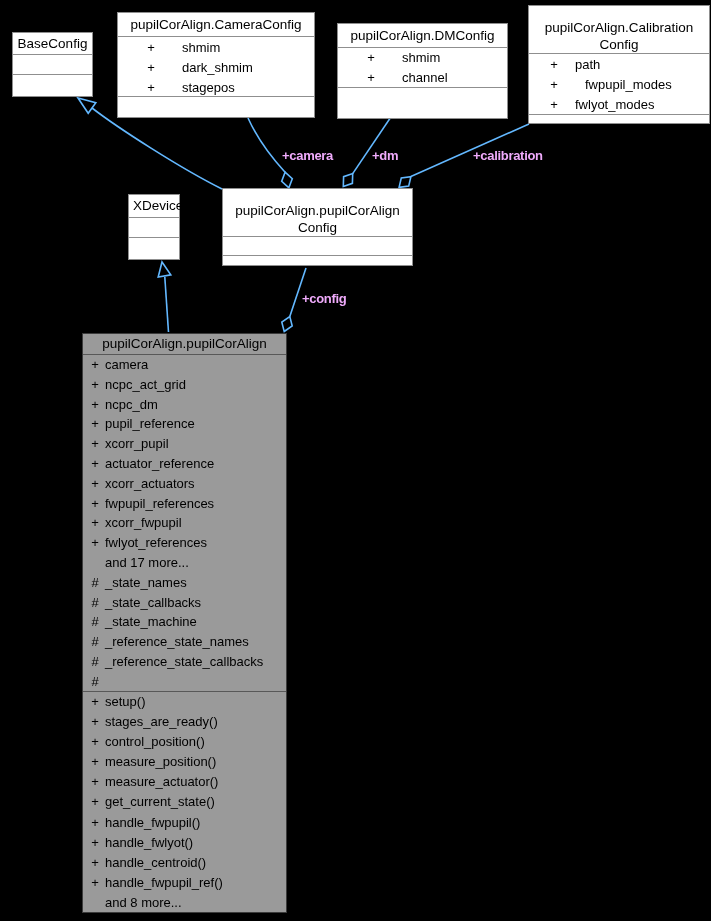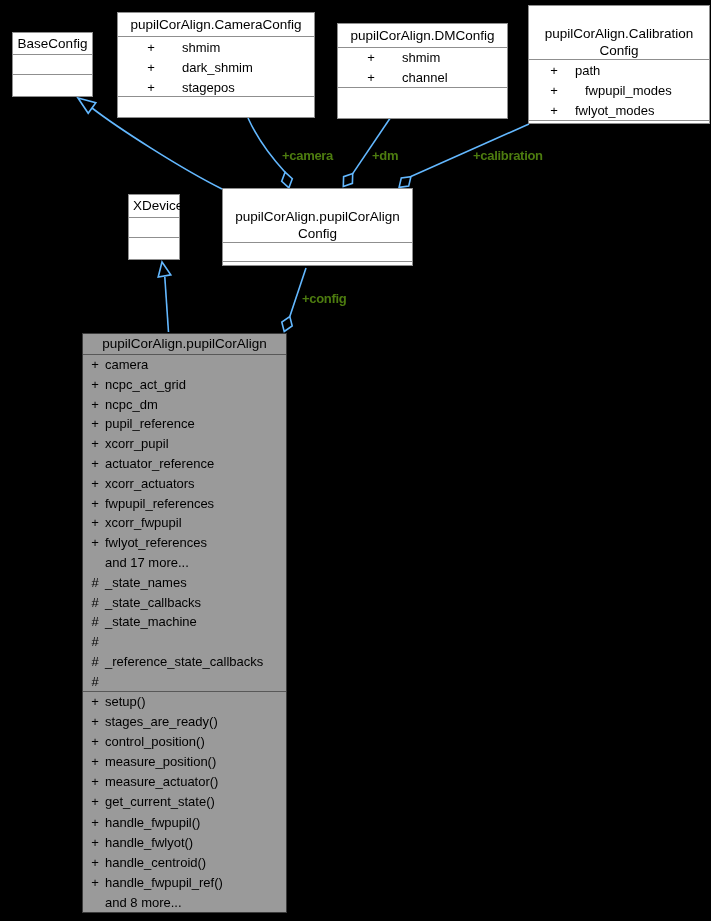--- a/index.html
+++ b/index.html
@@ -5,31 +5,31 @@
   html,body{margin:0;padding:0;background:#000;}
   *{box-sizing:border-box;}
   .canvas{
     position:relative;width:711px;height:921px;background:#000;overflow:hidden;
     font-family:"Liberation Sans","DejaVu Sans",sans-serif;
   }
   svg.edges{position:absolute;left:0;top:0;z-index:0;}
   .edge{stroke:#63b8ff;stroke-width:1.6;fill:none;}
   .head{stroke:#63b8ff;stroke-width:1.6;fill:#000;}
   .elabel{
-    position:absolute;z-index:2;color:#4d7c0f;font-size:13px;font-weight:bold;
+    position:absolute;z-index:2;color:#f0abfc;font-size:13px;font-weight:bold;
     white-space:nowrap;letter-spacing:-0.3px;
   }
   
   .cls{
     position:absolute;background:#fff;border:1.5px solid #8f8f8f;color:#000;z-index:1;
   }
   .cls .title{
     text-align:center;font-size:13.5px;line-height:22px;white-space:nowrap;padding:0 4px;
   }
-  .cls .title.two{line-height:17px;padding-top:19px;}
+  .cls .title.two{line-height:17px;padding-top:13px;}
   .cls .sec{border-top:1px solid #8f8f8f;}
   .wrow{display:flex;line-height:20px;font-size:13px;padding-left:26px;}
   .wrow .m{flex:0 0 14px;text-align:center;}
   .wrow .t{margin-left:24px;white-space:nowrap;}
   
   .main{
     position:absolute;background:#9a9a9a;border:1.8px solid #3c3c3c;color:#000;z-index:1;
   }
   .main .title{
     text-align:center;font-size:13.5px;line-height:20px;white-space:nowrap;
@@ -209,20 +209,21 @@
         <div class="grow">
           <span class="m">#</span>
           <span class="t">_state_callbacks</span>
         </div>
         <div class="grow">
           <span class="m">#</span>
           <span class="t">_state_machine</span>
         </div>
         <div class="grow">
           <span class="m">#</span>
+          <span class="t">_reference_state_names</span>
         </div>
         <div class="grow">
           <span class="m">#</span>
           <span class="t">_reference_state_callbacks</span>
         </div>
         <div class="grow">
           <span class="m">#</span>
         </div>
       </div>
     <div class="sec methods" style="height:221px">

